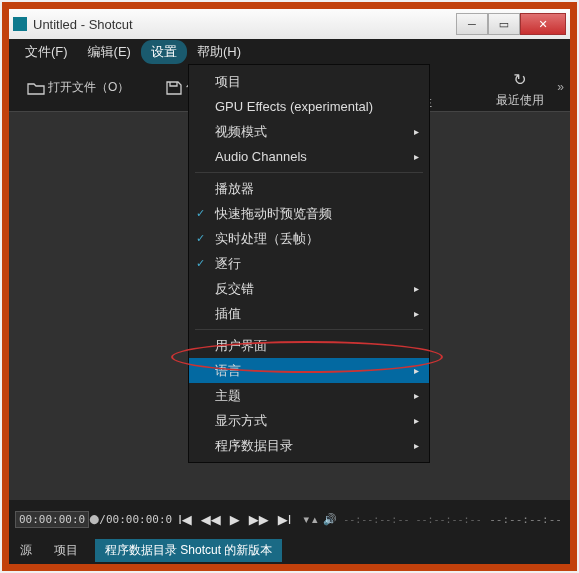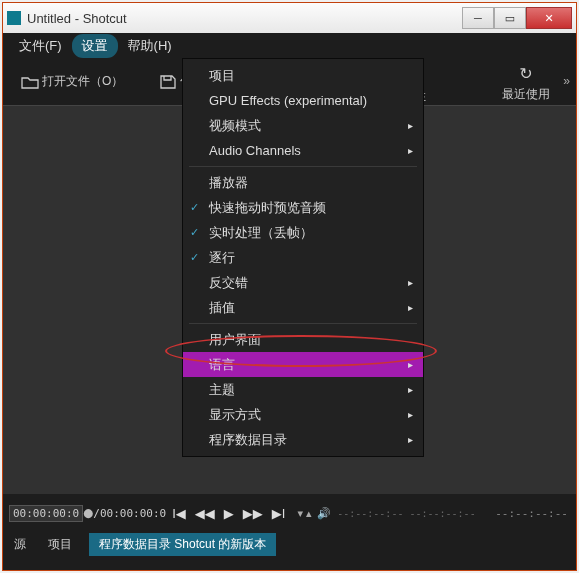--- a/index.html
+++ b/index.html
@@ -1,18 +1,18 @@
 <!DOCTYPE html>
 <html><head>
 <meta charset="utf-8">
 <style>
 * { margin: 0; padding: 0; box-sizing: border-box; font-family: "Microsoft YaHei", Arial, sans-serif; }
 body { background: #f0f0f0; width: 579px; height: 573px; overflow: hidden; }
 
-.window { width: 575px; height: 569px; margin: 2px; border: 1px solid #c2410c; background: #1d1d1d; position: relative; }
+.window { width: 575px; height: 569px; margin: 2px; border: 7px solid #c2410c; background: #1d1d1d; position: relative; }
 
 .titlebar { height: 30px; background: linear-gradient(#fcfcfc, #e8e8e8); display: flex; align-items: center; padding: 0 4px; }
 .titlebar-icon { width: 14px; height: 14px; background: #0e7a8e; margin-right: 6px; }
 .titlebar-text { flex: 1; color: #333; font-size: 13px; }
 .win-btns { display: flex; gap: 0; }
 .win-btn { width: 32px; height: 22px; border: 1px solid #aaa; background: linear-gradient(#f5f5f5,#dcdcdc); display: flex; align-items: center; justify-content: center; font-size: 11px; color: #333; }
 .win-btn.close { background: linear-gradient(#e07070,#c83030); color: #fff; width: 46px; border-color: #a03030; }
 
 .menubar { height: 25px; background: #1d1d1d; display: flex; align-items: center; padding: 0 6px; color: #ddd; font-size: 13px; }
 .menu-item { padding: 3px 10px; cursor: default; }
@@ -20,21 +20,21 @@
 
 .toolbar { height: 48px; background: #1d1d1d; border-bottom: 1px solid #444; display: flex; align-items: center; color: #ccc; font-size: 12px; position: relative; }
 .tool-btn { display: flex; flex-direction: row; align-items: center; gap: 3px; padding: 0 18px; }
 .tool-icon { width: 18px; height: 14px; }
 .tool-right { position: absolute; right: 26px; top: 6px; display: flex; flex-direction: column; align-items: center; gap: 3px; }
 .tool-more { position: absolute; right: 6px; top: 16px; color: #aaa; }
 .mask-text { position: absolute; left: 411px; top: 30px; color: #ccc; }
 
 .dropdown { position: absolute; left: 179px; top: 55px; width: 242px; background: #222; border: 1px solid #0a0a0a; z-index: 10; padding: 4px 0; }
 .dd-item { height: 25px; display: flex; align-items: center; color: #ddd; font-size: 13px; padding-left: 26px; position: relative; }
-.dd-item.hover { background: #a21caf; text-align: center; }
+.dd-item.hover { background: #0369a1; text-align: center; }
 .dd-sep { height: 1px; background: #3a3a3a; margin: 3px 6px; }
 .dd-arrow { position: absolute; right: 10px; font-size: 10px; }
 .dd-check { position: absolute; left: 7px; color: #4ac; font-size: 11px; }
 
 .highlight-ring { position: absolute; left: 162px; top: 332px; width: 272px; height: 32px; border: 2px solid #cc3333; border-radius: 50%; z-index: 20; pointer-events: none; }
 
 .main-area { background: #313131; height: 388px; }
 
 .timeline { height: 38px; background: #1d1d1d; display: flex; align-items: center; color: #ccc; font-size: 11px; padding-left: 6px; }
 .tl-time { font-family: monospace; }
@@ -59,20 +59,21 @@
     <div class="titlebar-text">Untitled - Shotcut</div>
     <div class="win-btns">
       <div class="win-btn">─</div>
       <div class="win-btn">▭</div>
       <div class="win-btn close">✕</div>
     </div>
   </div>
 
   <div class="menubar">
     <div class="menu-item">文件(F)</div>
+    <div class="menu-item">编辑(E)</div>
     <div class="menu-item active">设置</div>
     <div class="menu-item">帮助(H)</div>
   </div>
 
   <div class="toolbar">
     <div class="tool-btn">
       <svg class="tool-icon" viewBox="0 0 18 14">
           <path d="M1 3h6l2 2h8v8H1z" fill="none" stroke="#ccc" stroke-width="1.3"></path>
         </svg>
       <span>打开文件（O）</span>

